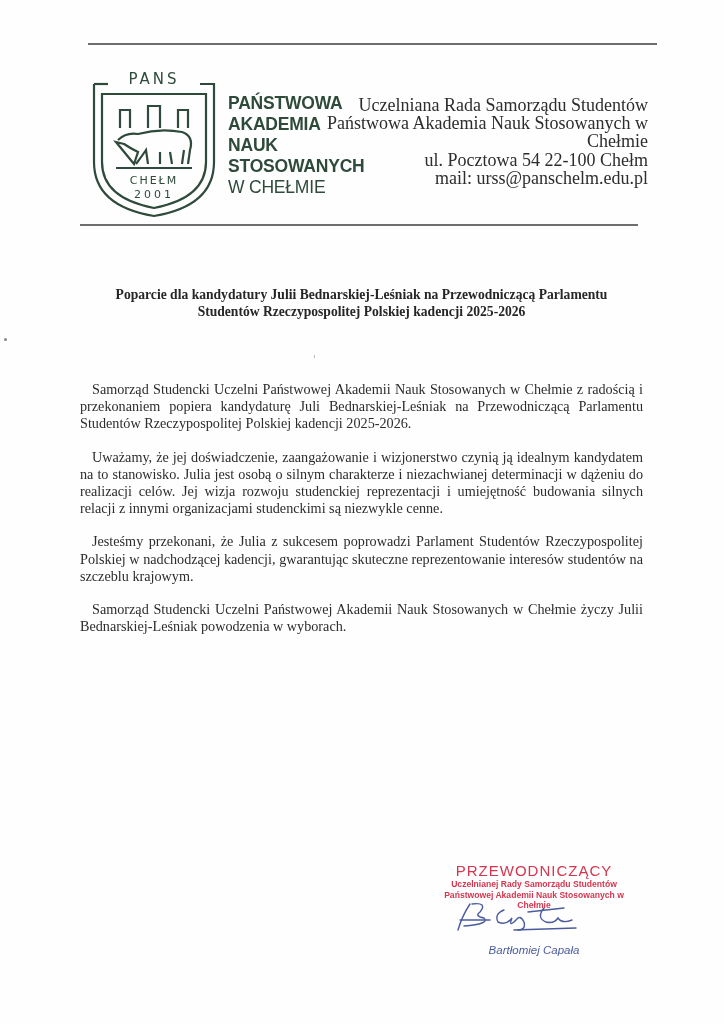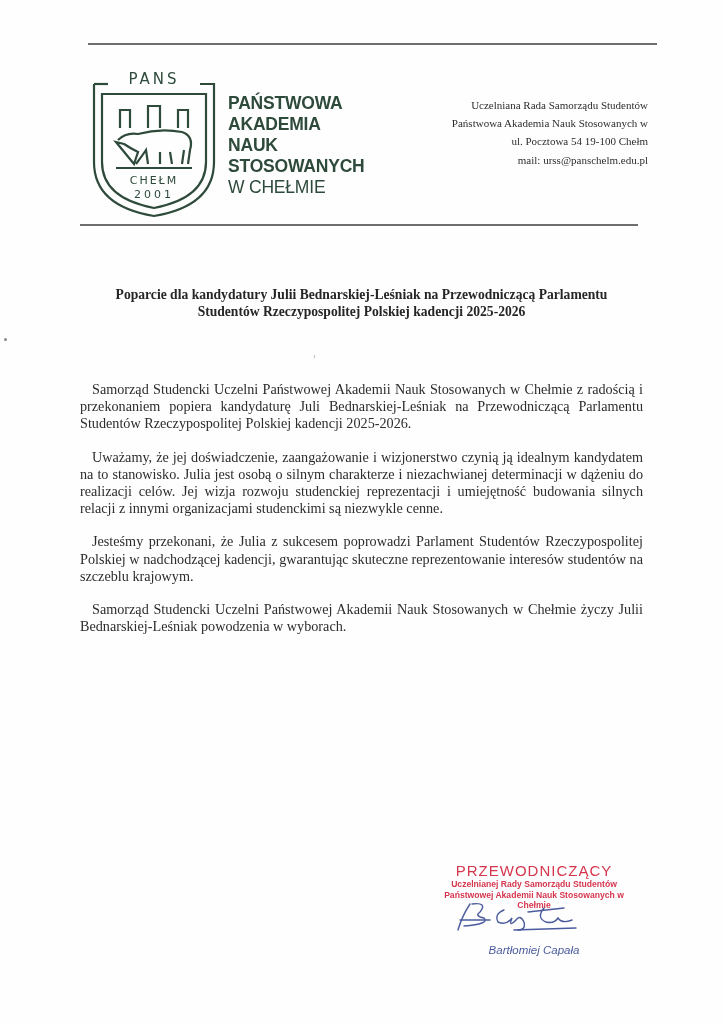--- a/index.html
+++ b/index.html
@@ -3,21 +3,21 @@
 <meta charset="utf-8">
 <style>
   html, body { margin:0; padding:0; }
   body { width:724px; height:1024px; background:#fefefe; position:relative; overflow:hidden; font-family:"Liberation Serif", serif; color:#2a2a2a; }
   .hr { position:absolute; height:1.5px; background:#6e6e6e; }
   #hr-top { left:88px; top:43px; width:569px; }
   #hr-mid { left:80px; top:224px; width:558px; }
   .logo-shield { position:absolute; left:90px; top:70px; width:128px; height:148px; }
   .logo-text { position:absolute; left:228px; top:93px; font-family:"Liberation Sans", sans-serif; color:#2e4a3b; font-weight:bold; font-size:17.5px; line-height:21px; letter-spacing:-0.2px; }
   .logo-text .light { font-weight:normal; }
-  .address { position:absolute; right:76px; top:96px; text-align:right; font-size:11px; line-height:18.2px; color:#2d2d2d; }
+  .address { position:absolute; right:76px; top:96px; text-align:right; font-size:18px; line-height:18.2px; color:#2d2d2d; }
   .title { position:absolute; left:80px; width:563px; top:287px; text-align:center; font-weight:bold; font-size:13.6px; line-height:16.5px; color:#262626; }
   .body { position:absolute; left:80px; width:563px; top:369px; font-size:14.2px; line-height:17.2px; text-align:justify; color:#2c2c2c; }
   .body p { margin:12px 0 16px 0; text-indent:12px; }
   .speck { position:absolute; left:4px; top:338px; width:3px; height:3px; border-radius:50%; background:#888; }
   .speck2 { position:absolute; left:314px; top:355px; width:1px; height:3px; background:#bbb; }
   .stamp { position:absolute; left:428px; top:862px; width:212px; text-align:center; font-family:"Liberation Sans", sans-serif; color:#d5364e; }
   .stamp .head { font-size:15px; letter-spacing:1px; line-height:17px; }
   .stamp .sub { font-size:8.6px; font-weight:bold; line-height:10.5px; }
   .stamp .name { font-size:11.5px; font-style:italic; color:#4b5c9e; margin-top:8px; }
   .signature { position:absolute; left:454px; top:900px; width:130px; height:34px; }
@@ -47,21 +47,22 @@
   <div>PAŃSTWOWA</div>
   <div>AKADEMIA</div>
   <div>NAUK</div>
   <div>STOSOWANYCH</div>
   <div class="light">W CHEŁMIE</div>
 </div>
 
 <div class="address">
   <div>Uczelniana Rada Samorządu Studentów</div>
   <div>Państwowa Akademia Nauk Stosowanych w</div>
-  <div>ul. Pocztowa 54 19-100 Chełm</div>
+  <div>Chełmie</div>
+  <div>ul. Pocztowa 54 22-100 Chełm</div>
   <div>mail: urss@panschelm.edu.pl</div>
 </div>
 
 <div class="hr" id="hr-mid"></div>
 
 <div class="speck"></div>
 <div class="speck2"></div>
 
 <div class="title">
   <div>Poparcie dla kandydatury Julii Bednarskiej-Leśniak na Przewodniczącą Parlamentu</div>

